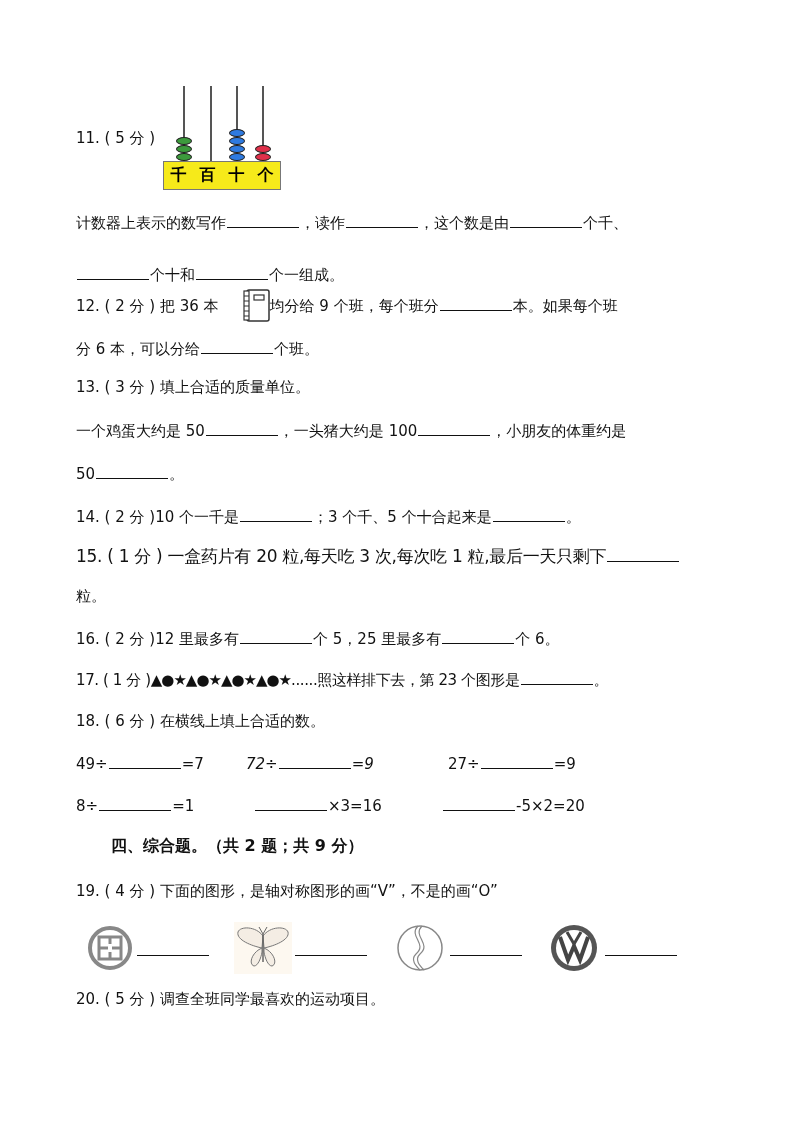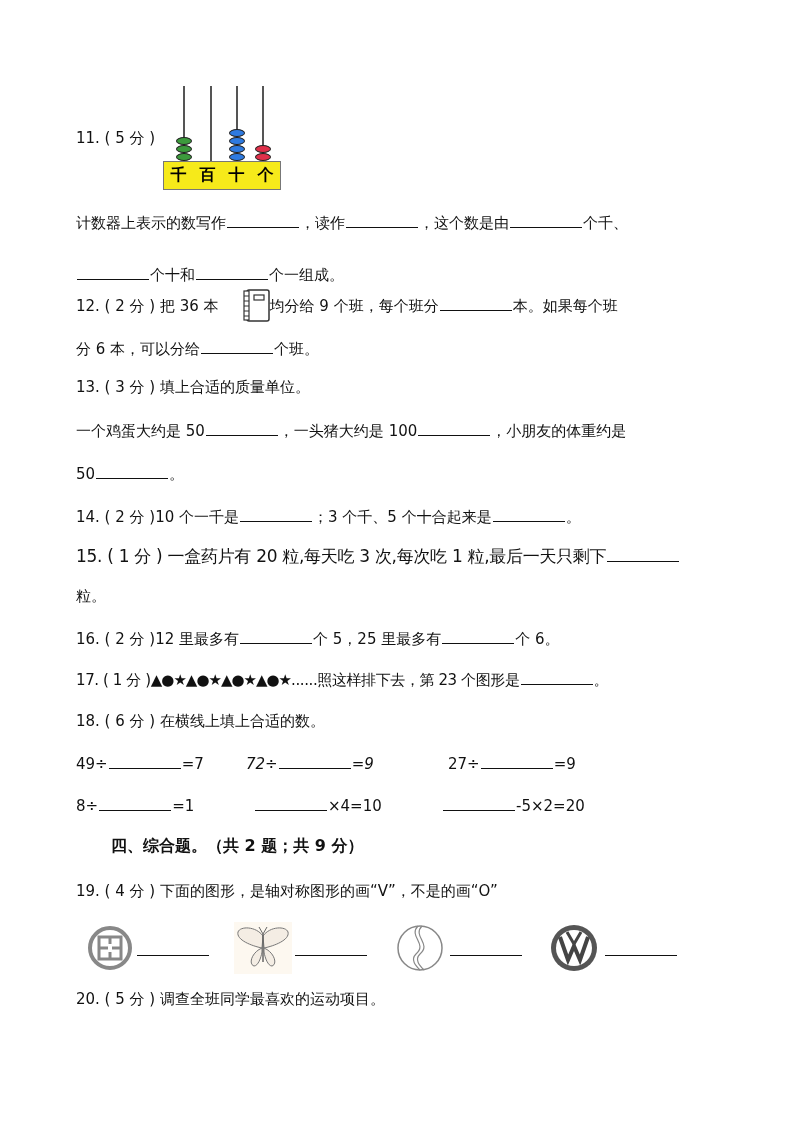--- a/index.html
+++ b/index.html
@@ -127,21 +127,21 @@
   <span>72÷</span><span class="blank w72"></span><span>=9</span>
 </div>
 <div class="line" style="top:753px; left:448px;">
   <span>27÷</span><span class="blank w72"></span><span>=9</span>
 </div>
 
 <div class="line" style="top:795px; left:76px;">
   <span>8÷</span><span class="blank w72"></span><span>=1</span>
 </div>
 <div class="line" style="top:795px; left:254px;">
-  <span></span><span class="blank w72"></span><span>×4=10</span>
+  <span></span><span class="blank w72"></span><span>×3=16</span>
 </div>
 <div class="line" style="top:795px; left:442px;">
   <span></span><span class="blank w72"></span><span>-5×2=20</span>
 </div>
 
 <div class="line bold" style="top:836px; font-size:16px;">四、综合题。（共 2 题；共 9 分）</div>
 
 <div class="line" style="top:881px;">
   <span>19. ( 4 分 )</span><span> 下面的图形，是轴对称图形的画“V”，不是的画“O”</span>
 </div>

